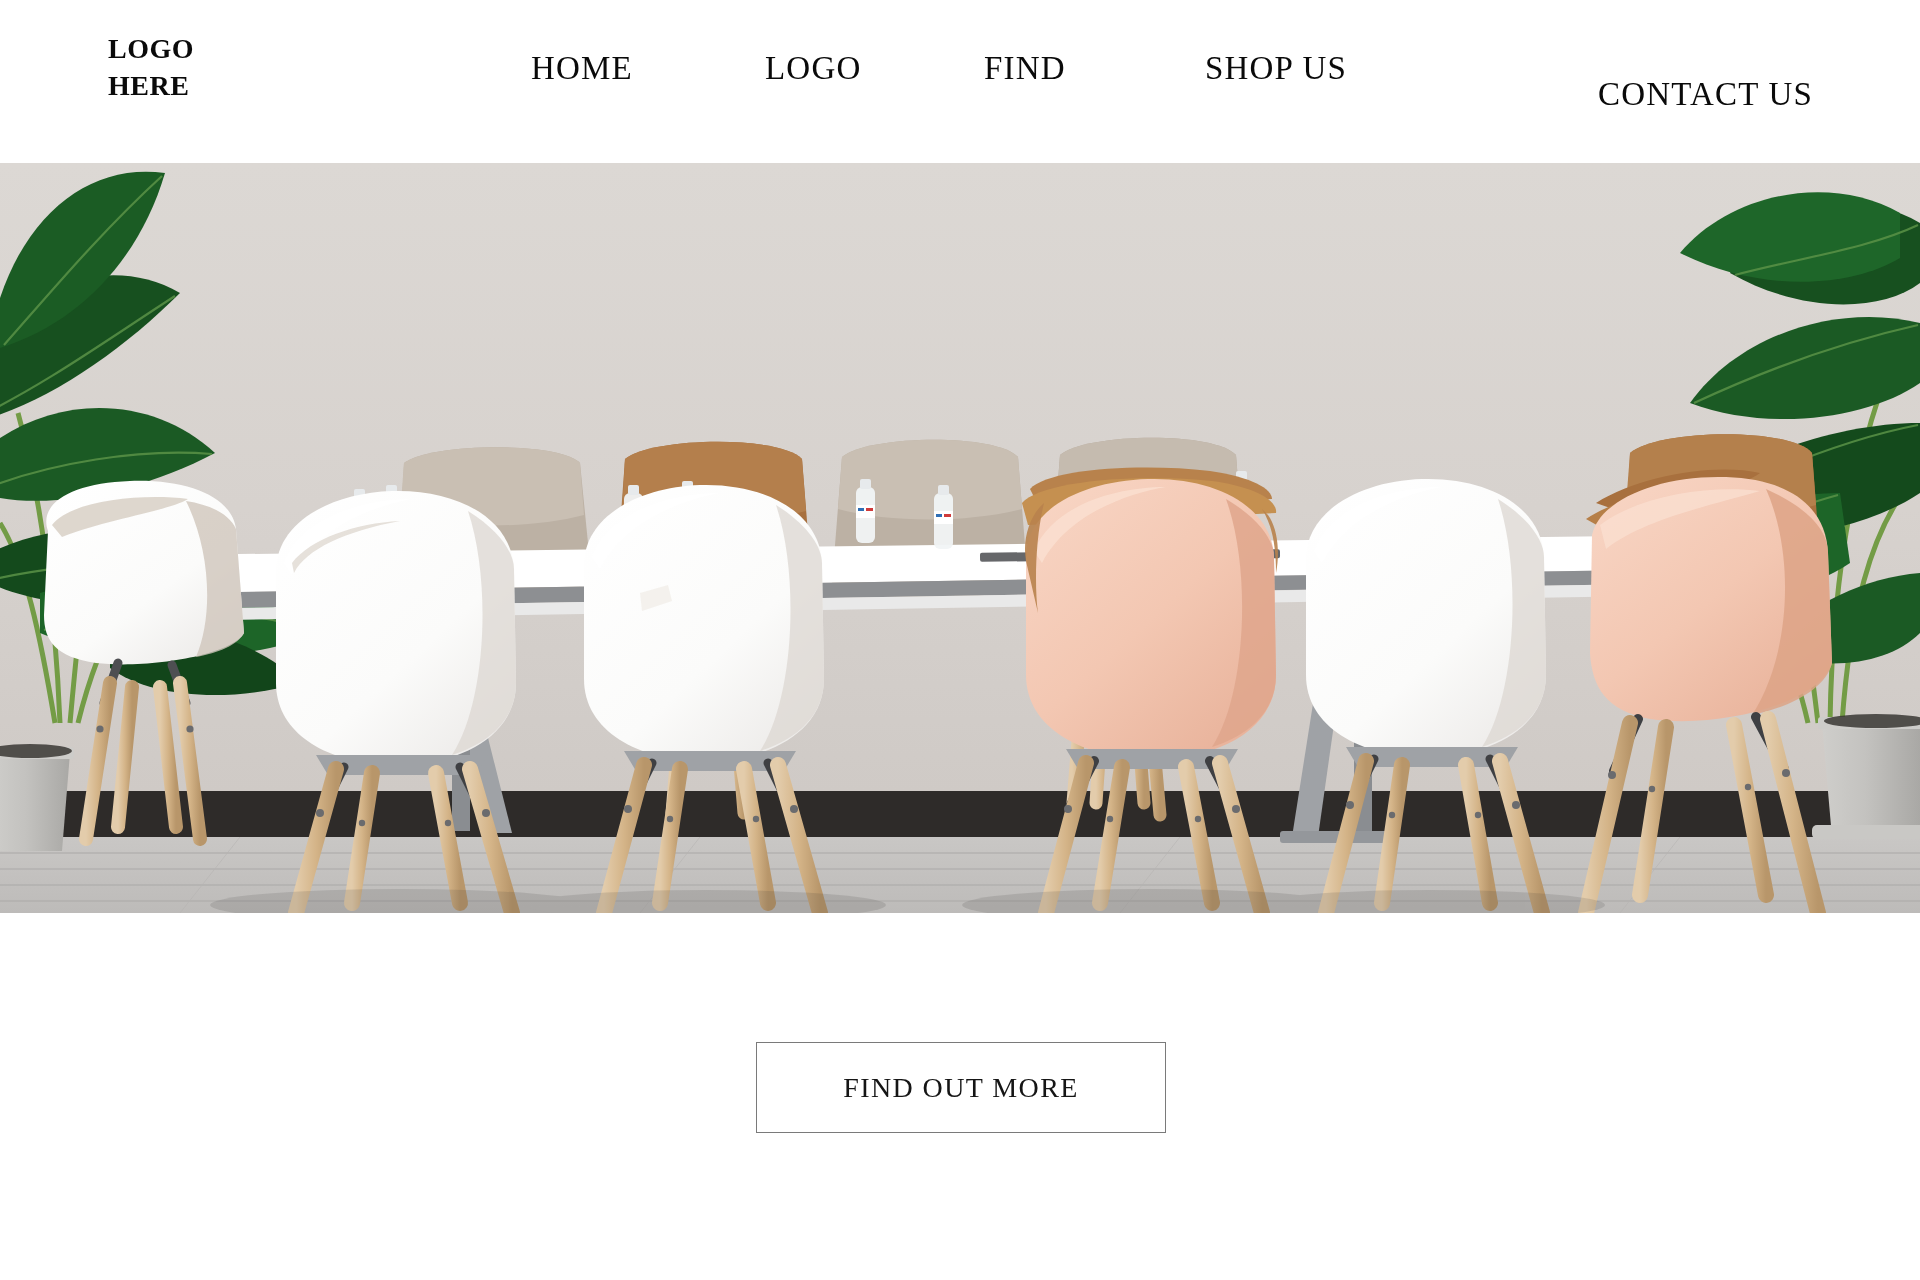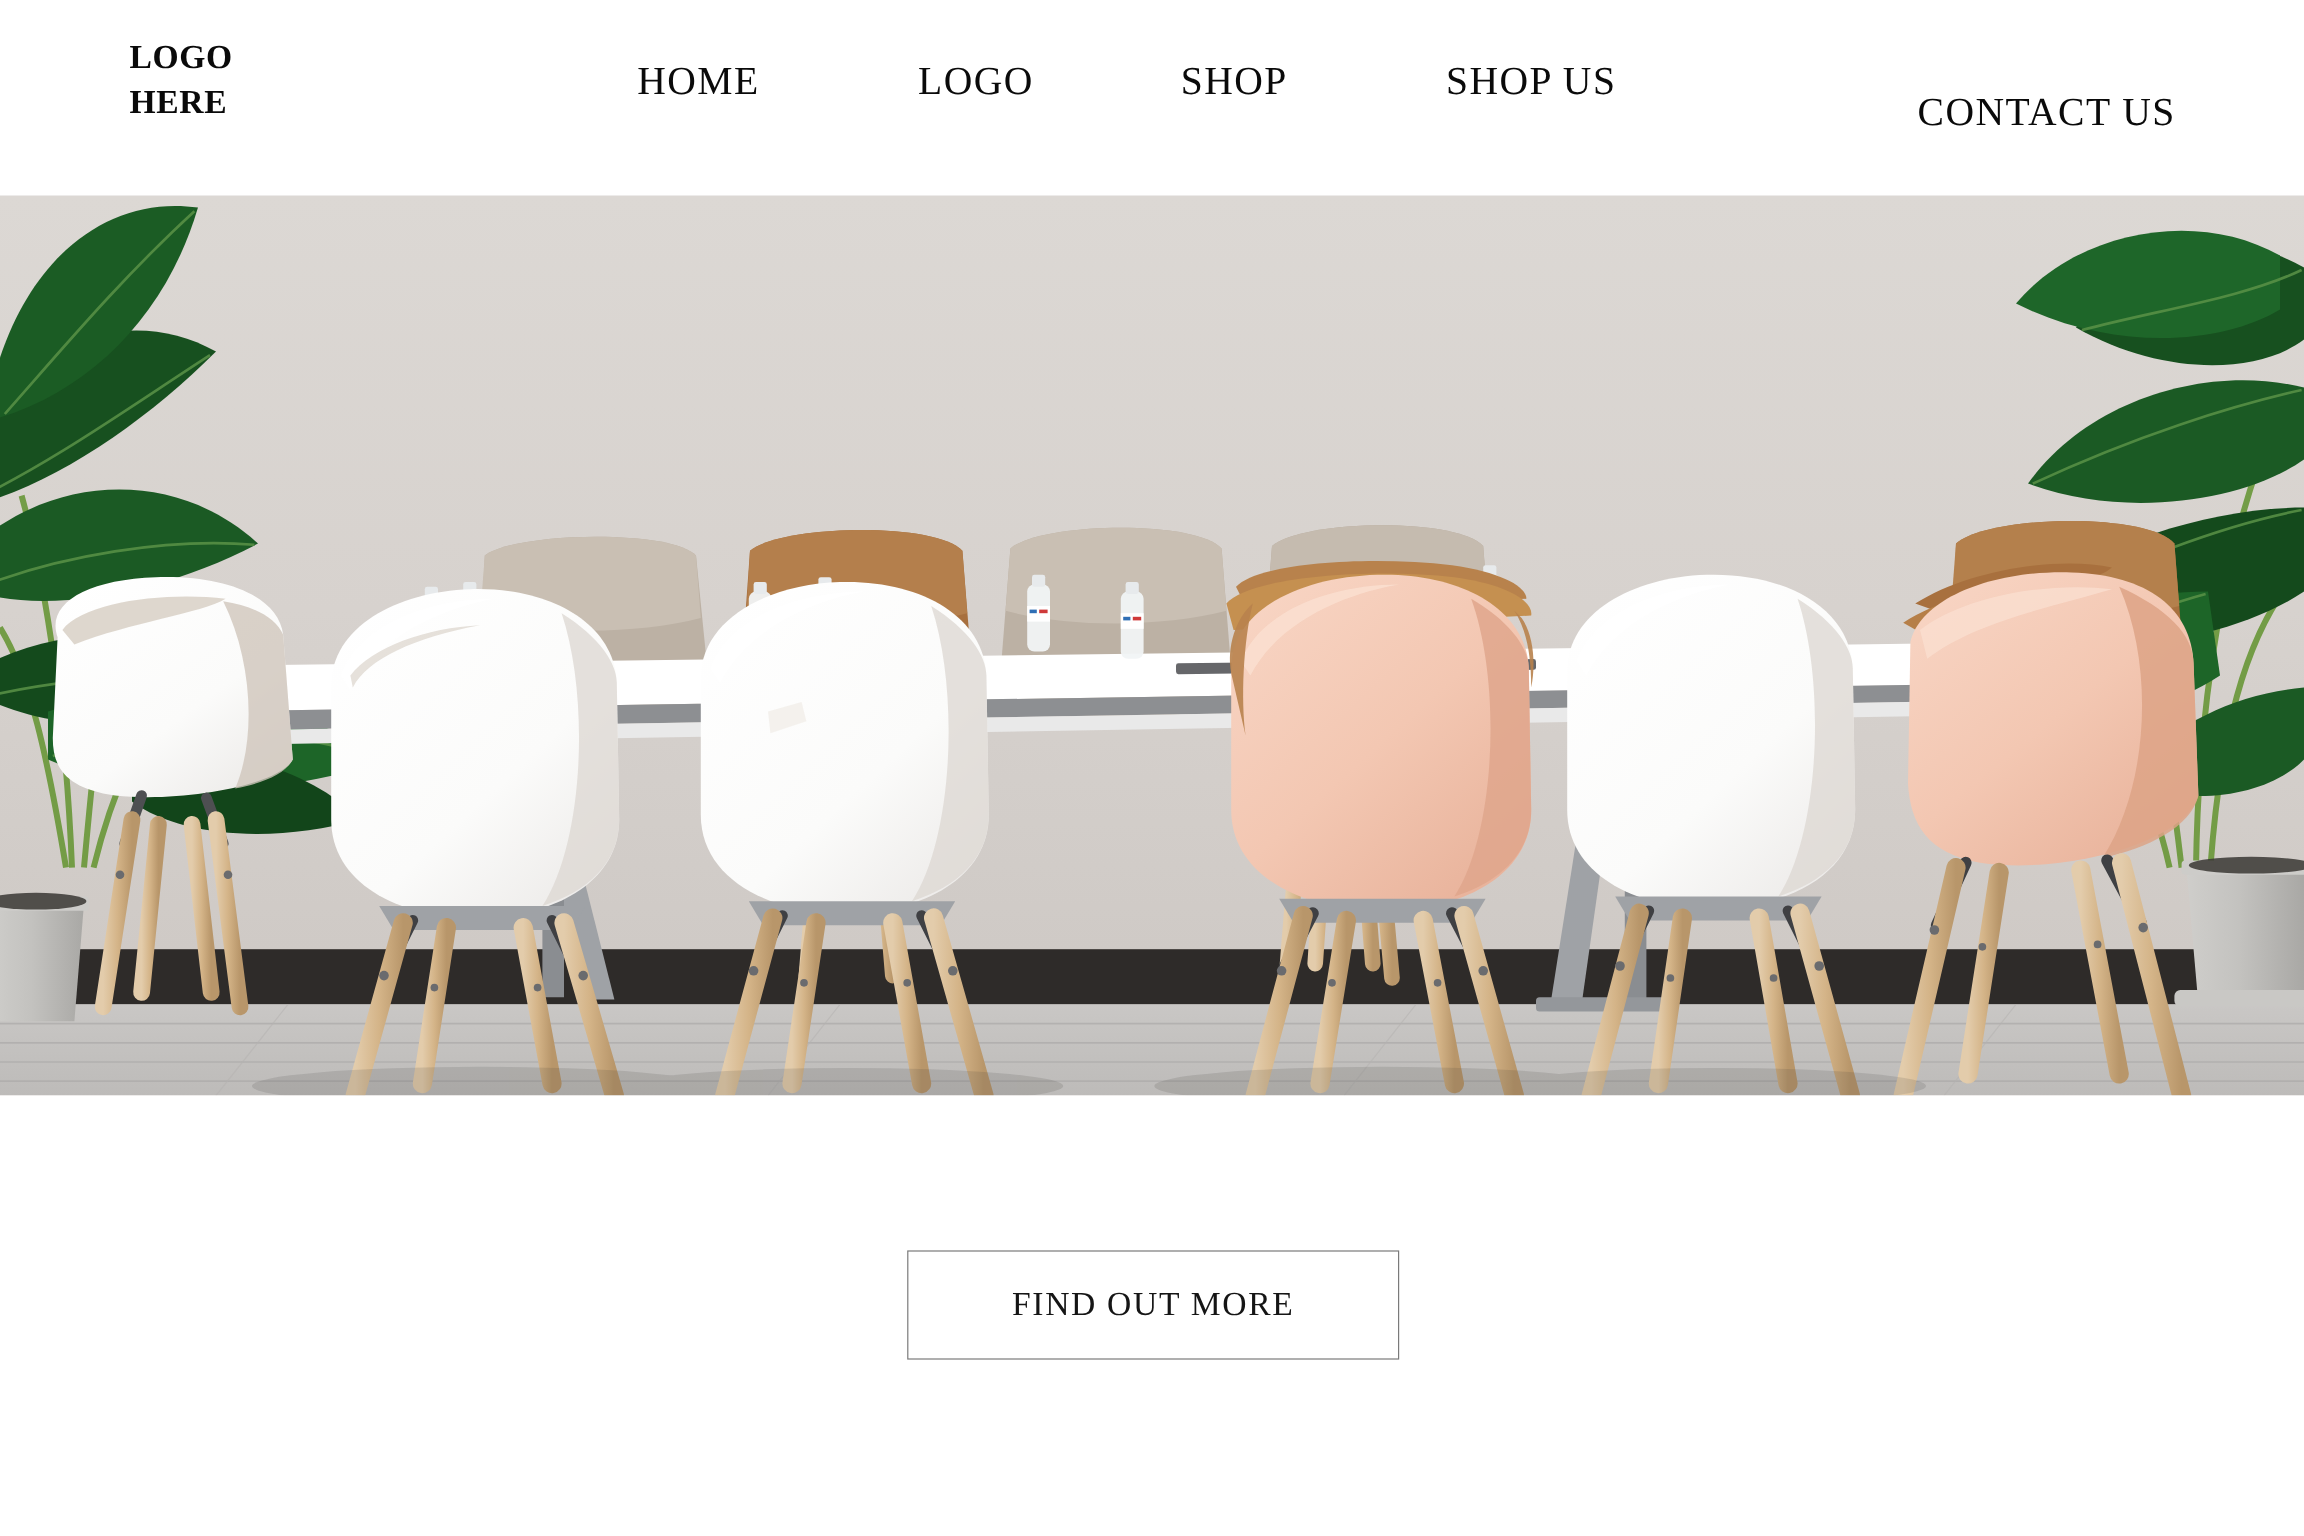--- a/index.html
+++ b/index.html
@@ -79,21 +79,21 @@
 
 <div class="page">
 
   <header class="header">
     <div class="logo">LOGO
 HERE</div>
 
     <nav class="nav">
       <a class="nav-item nav-0">HOME</a>
       <a class="nav-item nav-1">LOGO</a>
-      <a class="nav-item nav-2">SHOP</a>
+      <a class="nav-item nav-2">FIND</a>
       <a class="nav-item nav-3">SHOP US</a>
       <a class="nav-item nav-4">CONTACT US</a>
     </nav>
   </header>
 
   <div class="hero">
     <svg viewBox="0 0 1920 750" xmlns="http://www.w3.org/2000/svg">
       <defs>
         <linearGradient id="wallG" x1="0" y1="0" x2="0" y2="1">
           <stop offset="0" stop-color="#dcd8d4"></stop>

